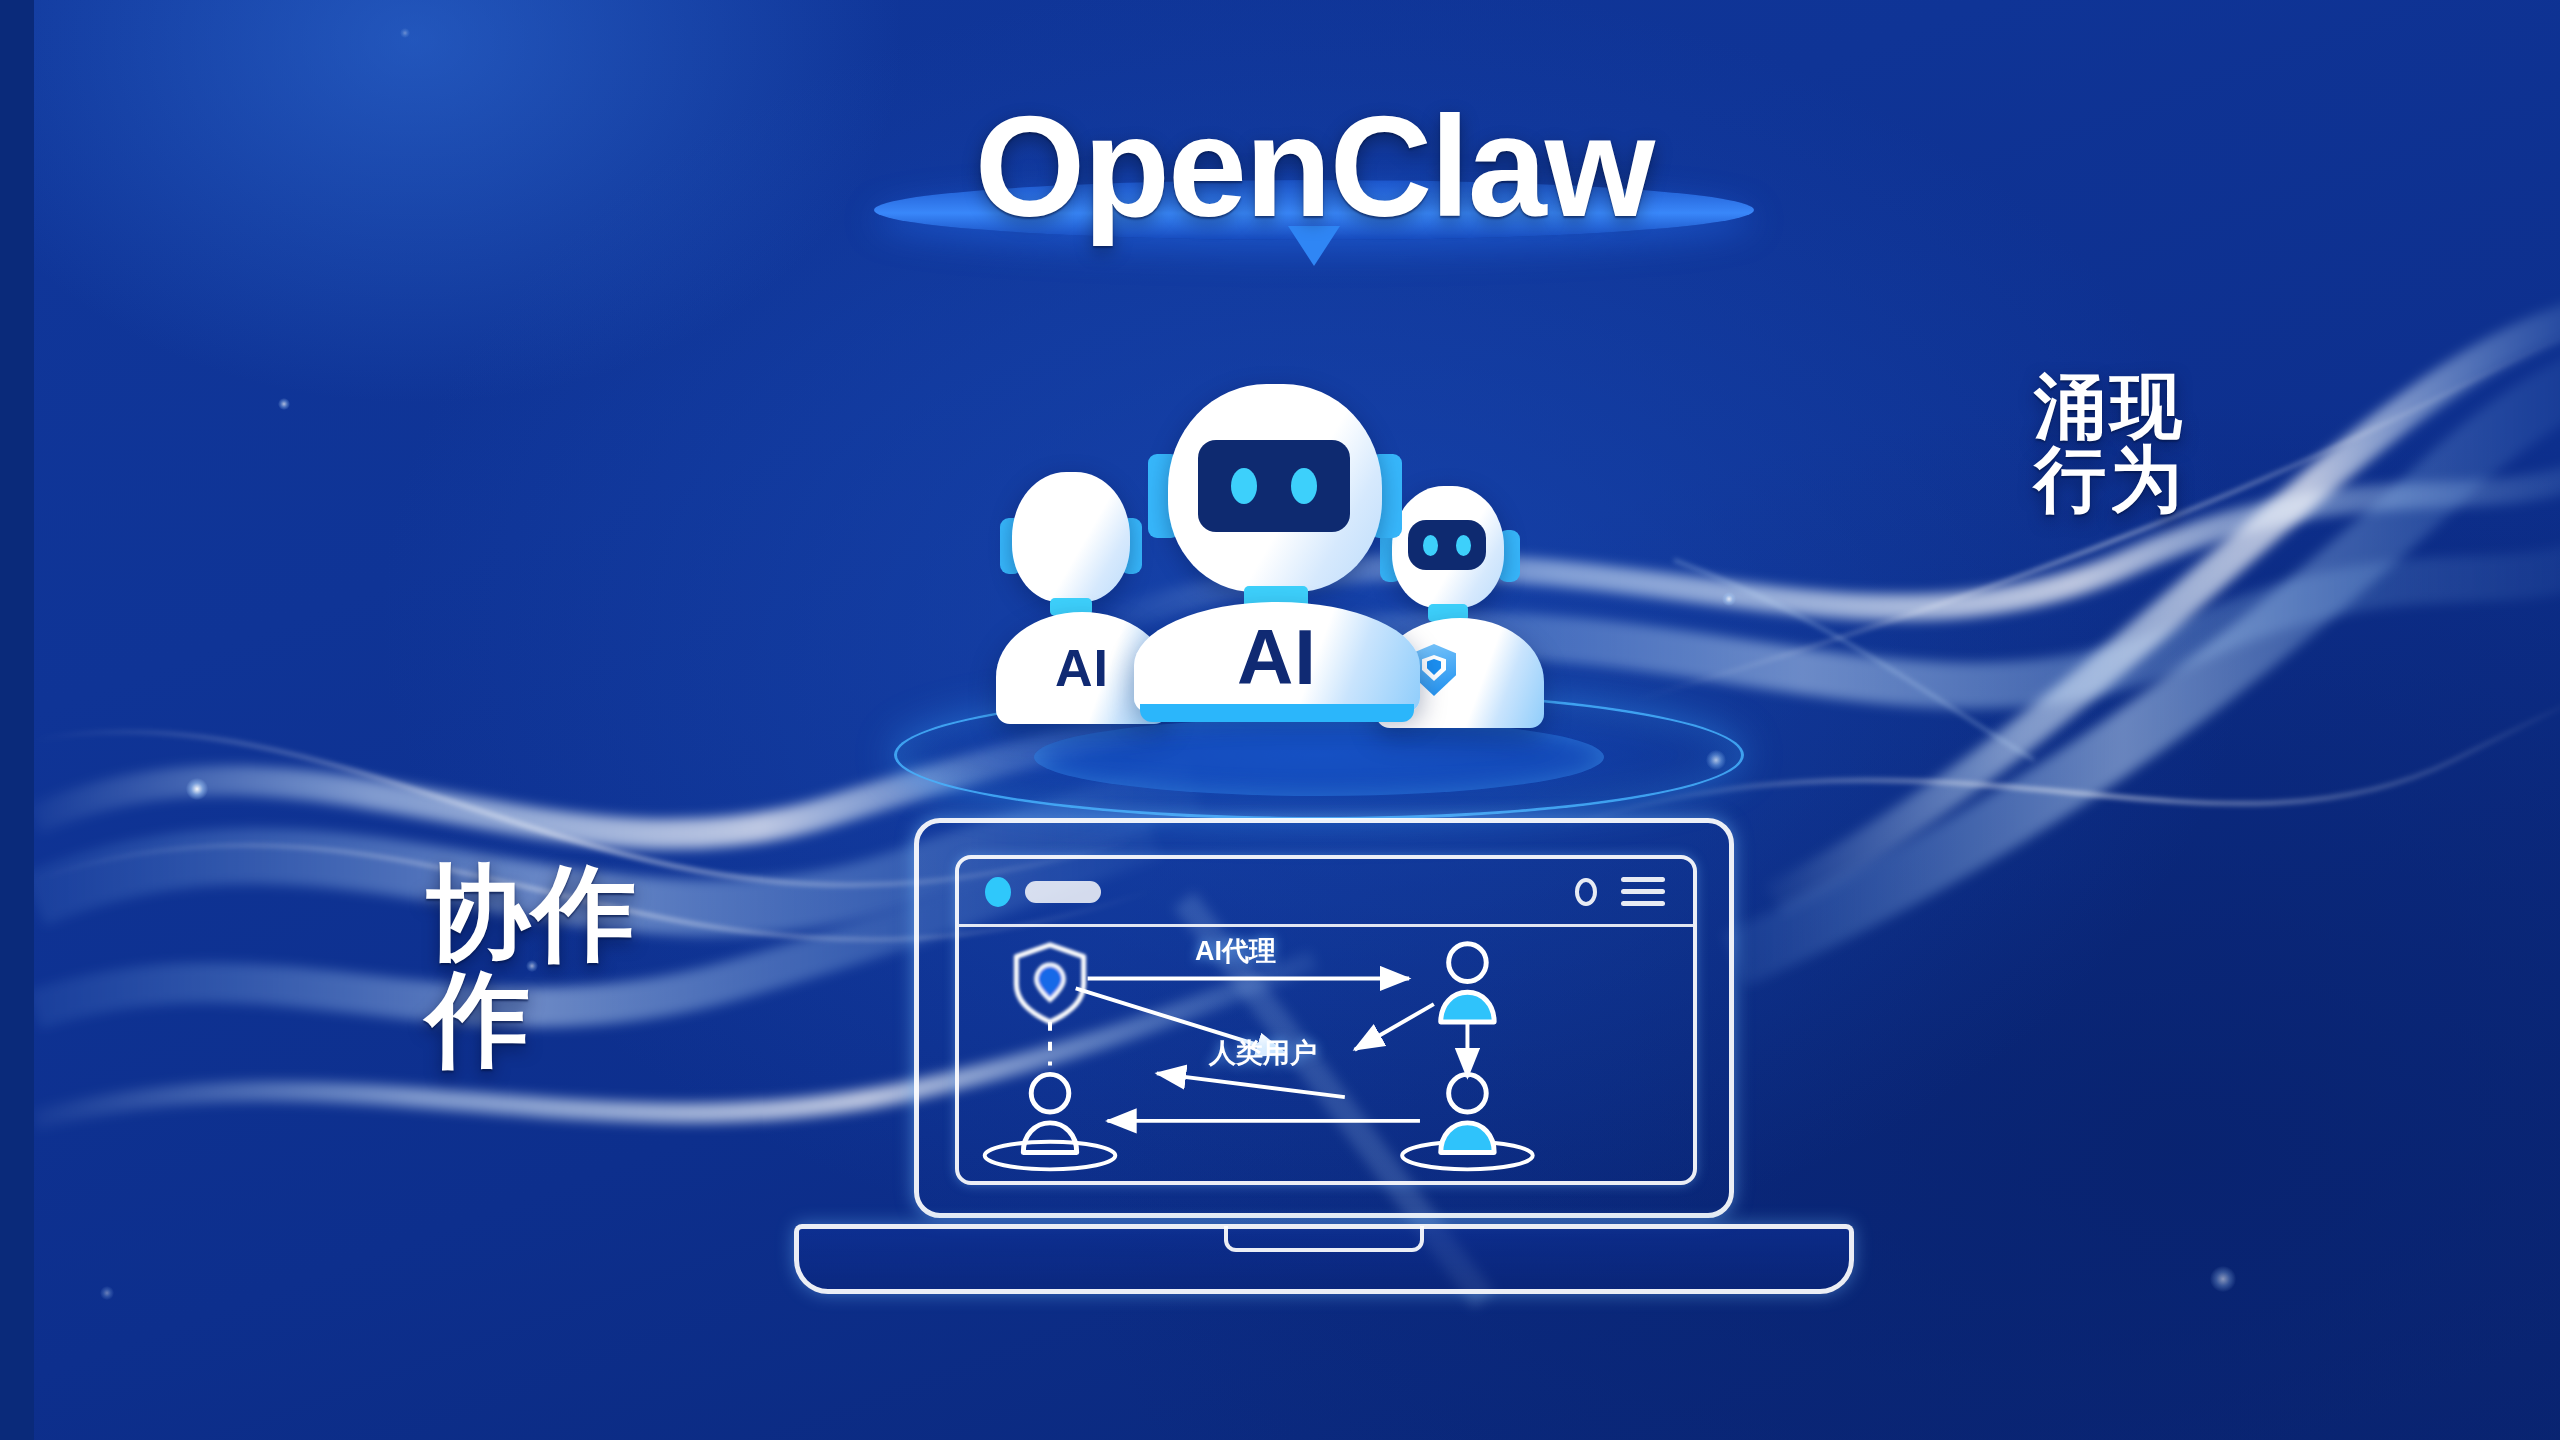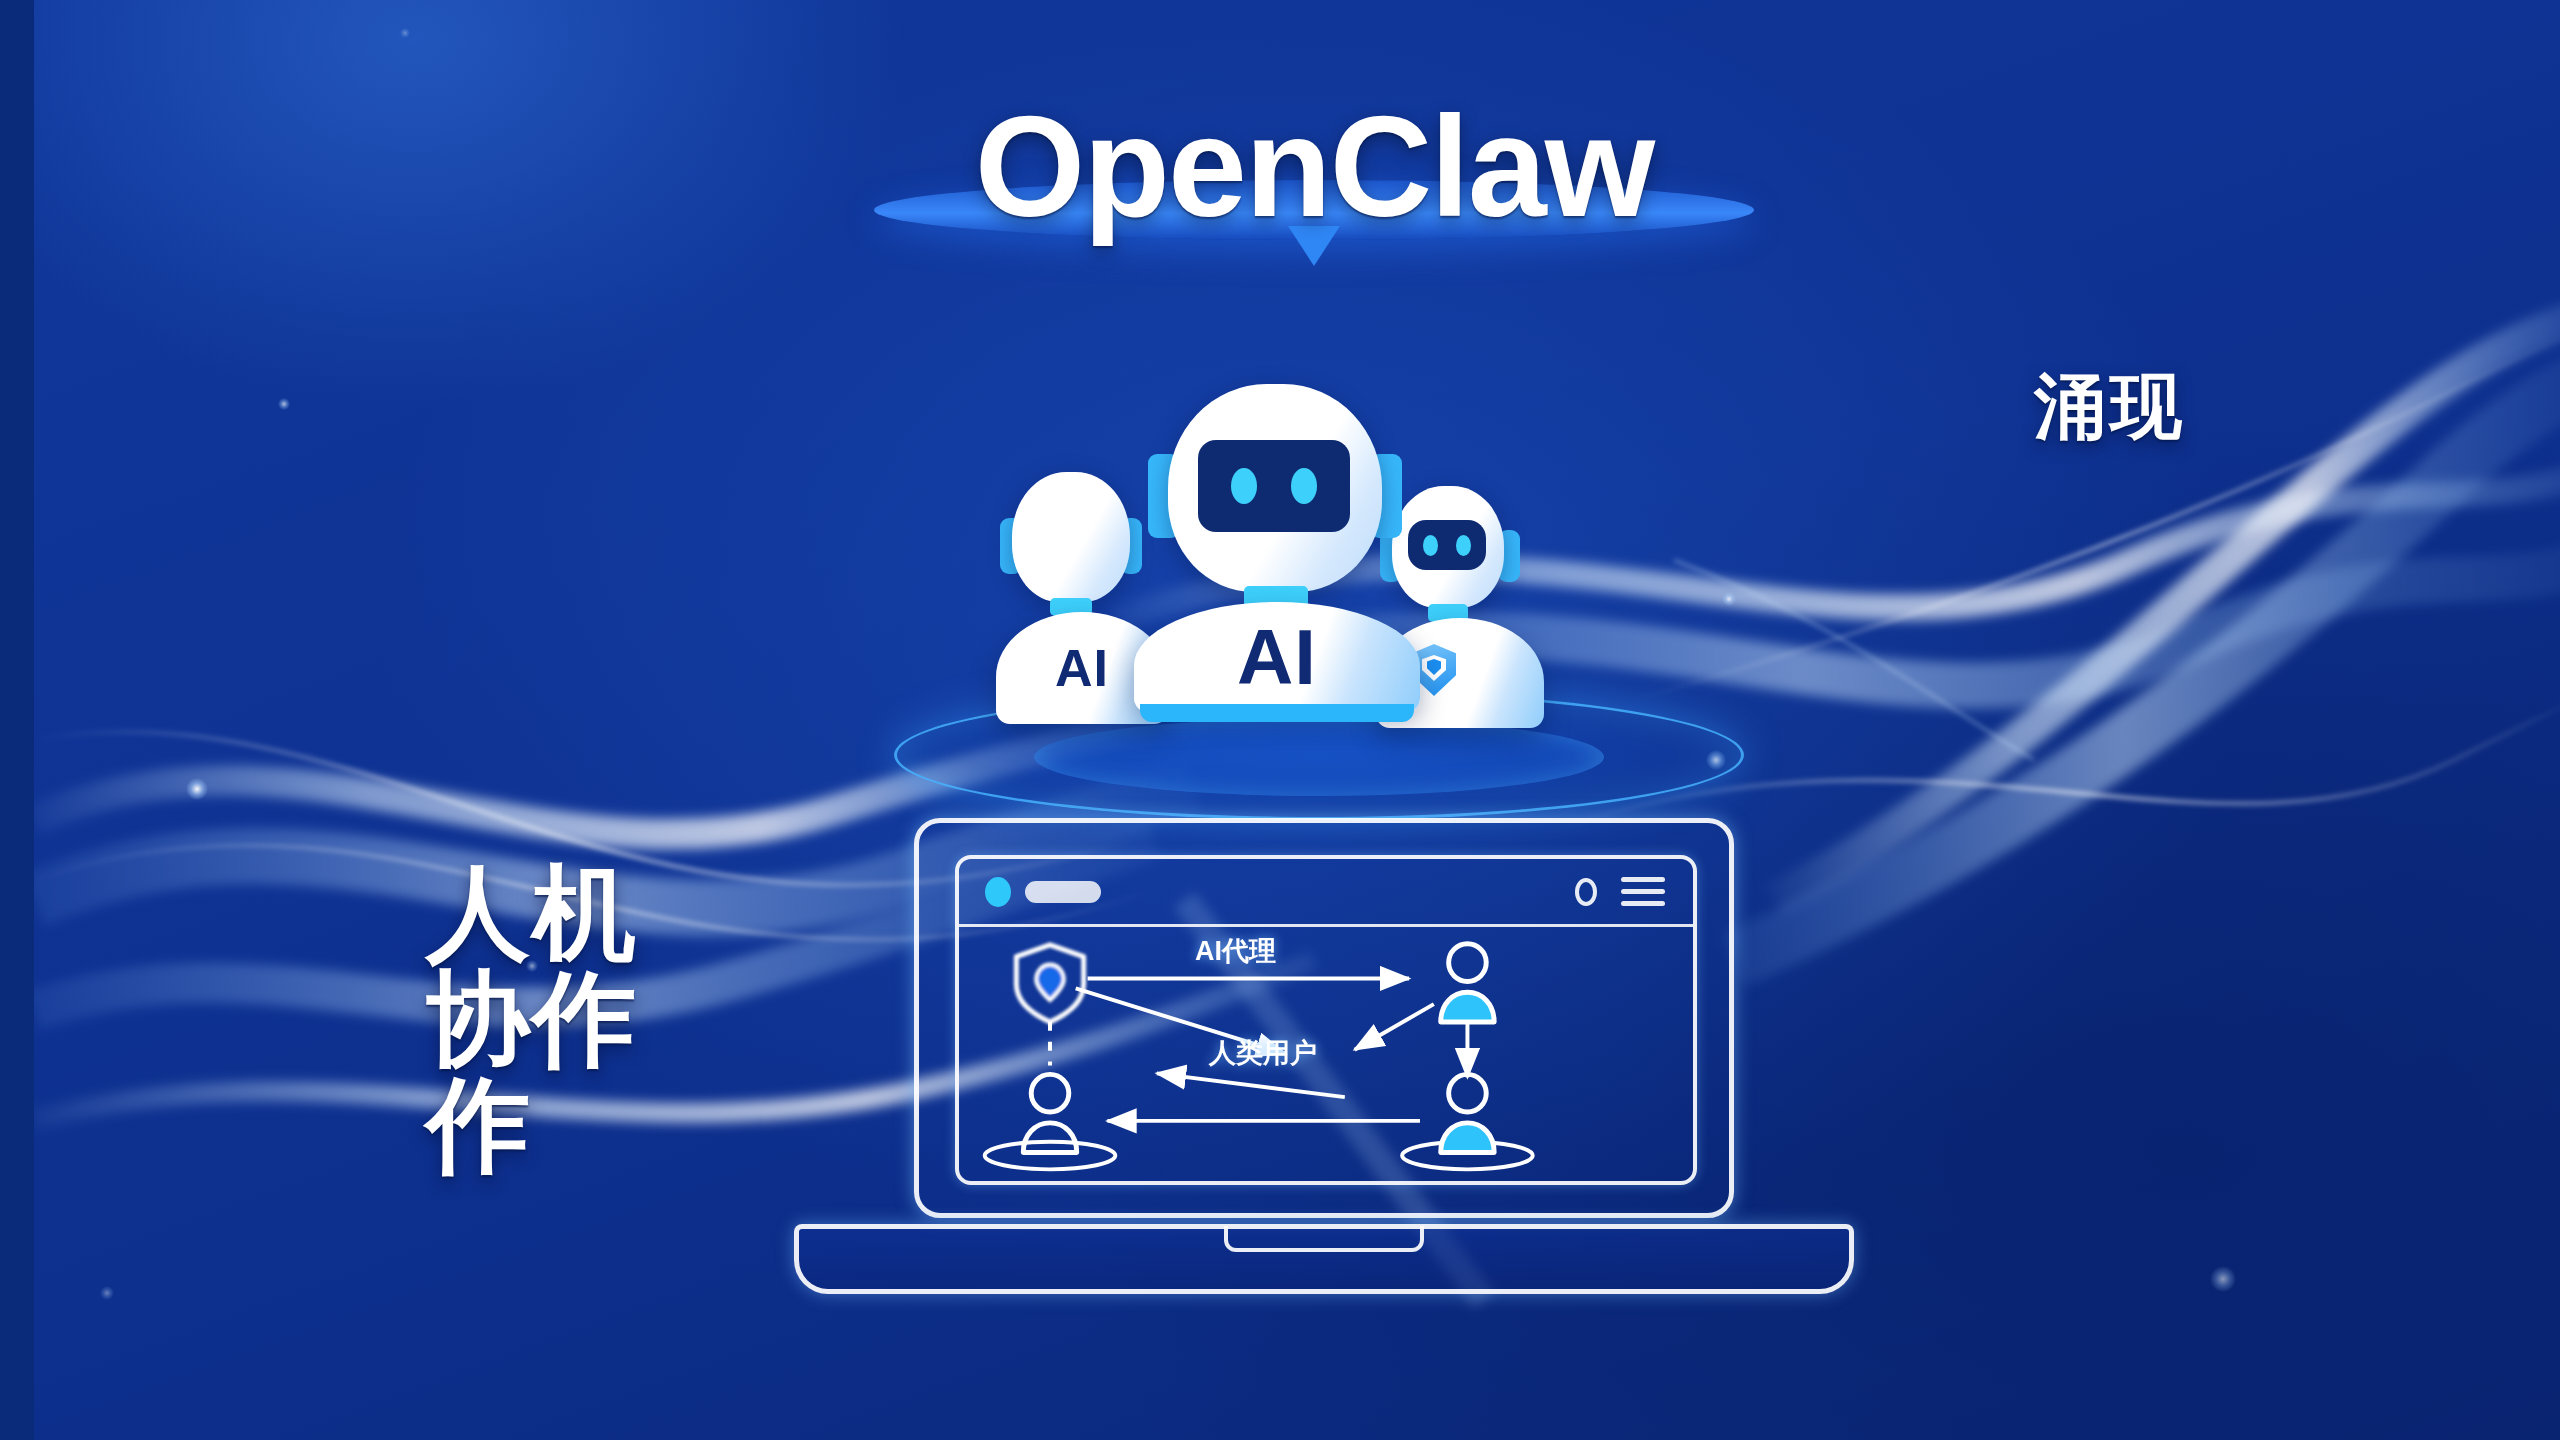--- a/index.html
+++ b/index.html
@@ -379,22 +379,22 @@
         </div>
 
       </div>
     </div>
 
     <div id="laptop-base"></div>
     <div id="laptop-notch"></div>
   </div>
 
   <div class="side-caption" id="caption-left">
-    <div>人机</div>
     <div>协作</div>
     <div>作</div>
   </div>
 
   <div class="side-caption" id="caption-right">
     <div>涌现</div>
+    <div>行为</div>
   </div>
 
 </div>
 
 </body></html>

